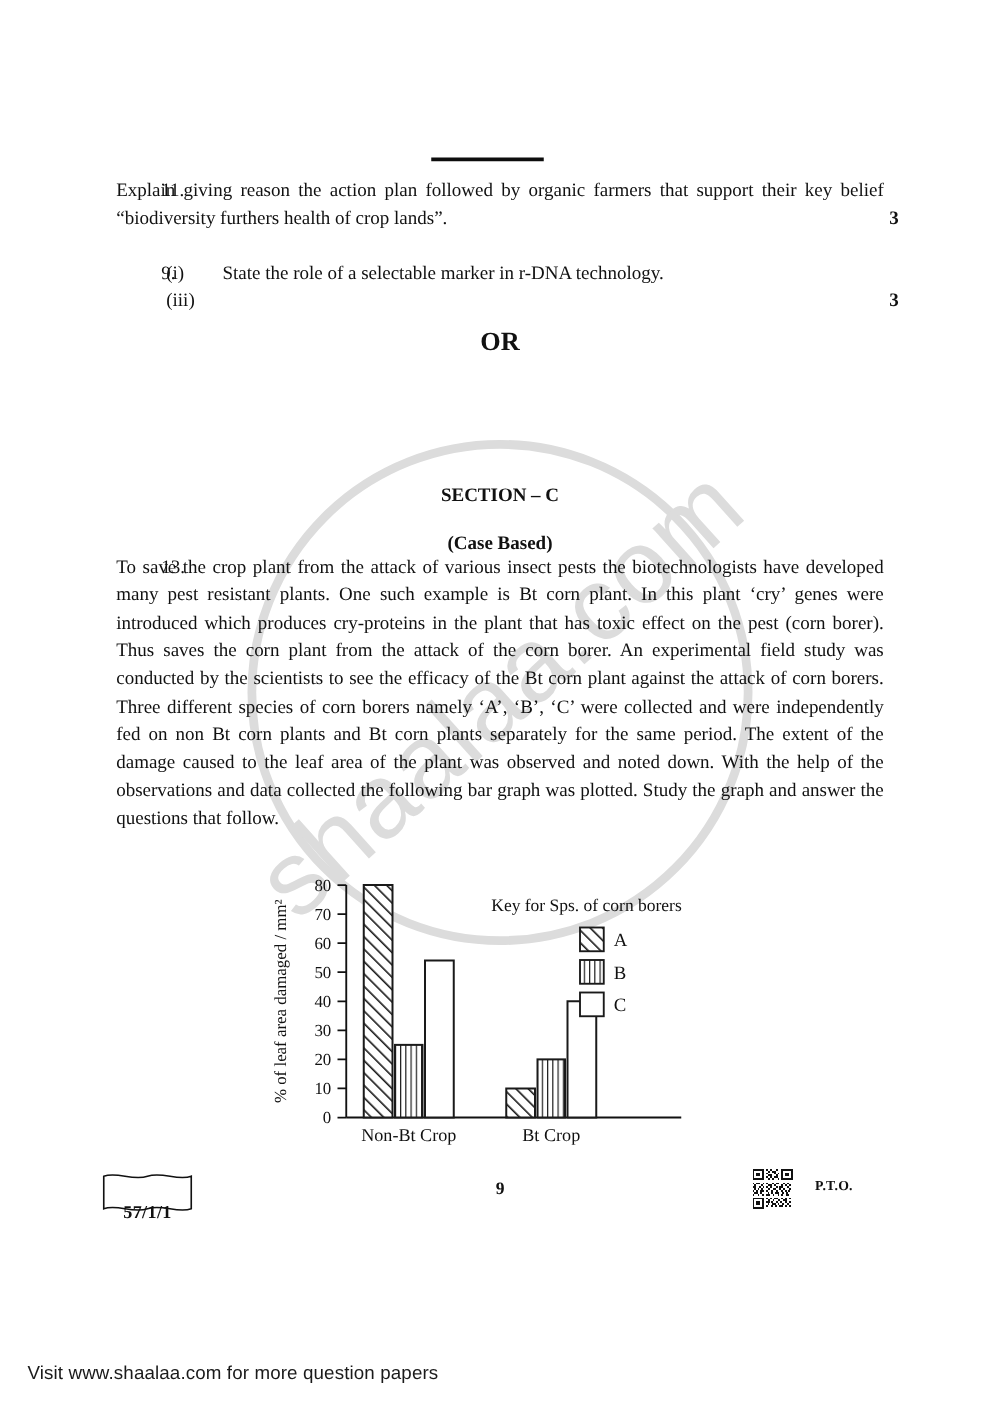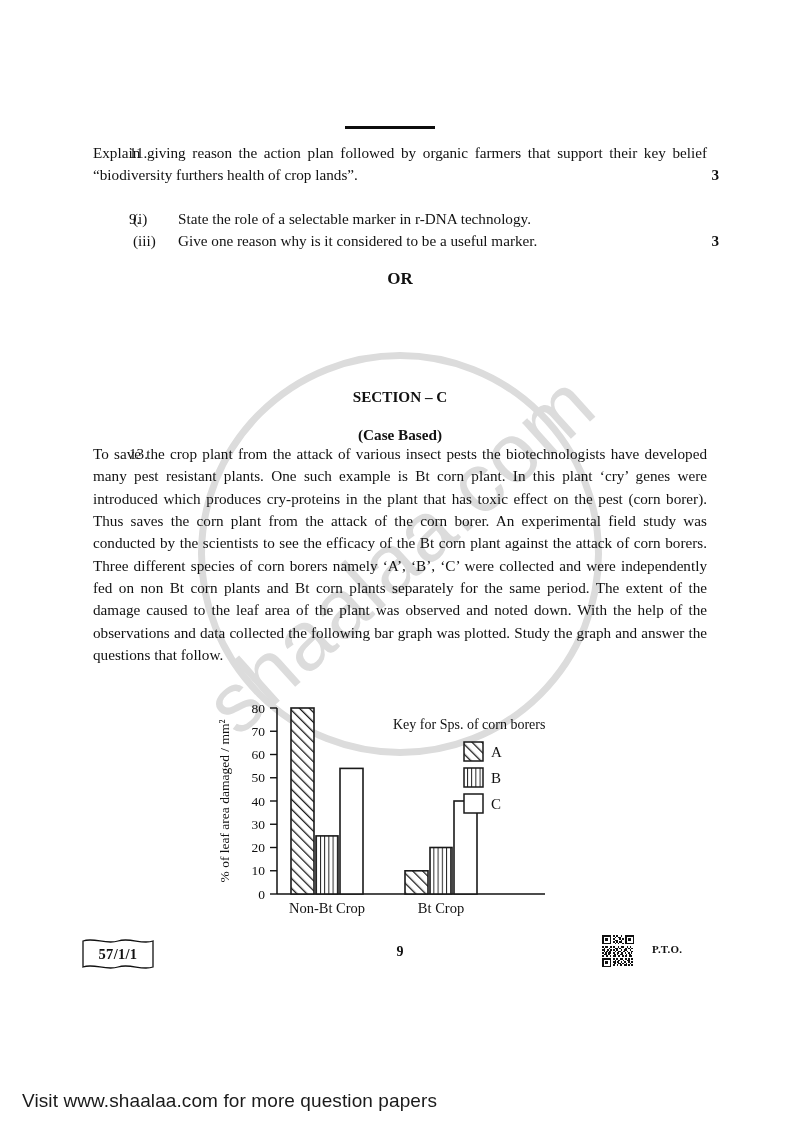--- a/index.html
+++ b/index.html
@@ -138,21 +138,21 @@
   
   .footer-code {
     position: absolute;
     left: 80px;
     top: 936px;
     width: 76px;
     height: 36px;
   }
   .footer-code .code-text {
     position: absolute;
-    left: 0; top: 0;
+    left: 0; top: 16px;
     width: 76px;
     height: 36px;
     display: flex;
     align-items: center;
     justify-content: center;
     font-weight: bold;
     font-size: 14.5px;
     letter-spacing: 0.3px;
   }
   .page-no {
@@ -179,21 +179,21 @@
     font-size: 11px;
     letter-spacing: 0.2px;
   }
 
   
   #caption {
     position: absolute;
     left: 22px;
     top: 1090px;
     font-family: "Liberation Sans", sans-serif;
-    font-size: 19px;
+    font-size: 15px;
     color: #1a1a1a;
     letter-spacing: 0.1px;
   }
 </style>
 </head>
 <body>
 
 <div id="page">
 
   <div id="watermark">
@@ -214,25 +214,24 @@
       <span class="qnum">9.</span>
 
       <div class="subitem">
         <span class="roman">(i)</span>
         <span>State the role of a selectable marker in r-DNA technology.</span>
       </div>
 
 
       <div class="subitem">
         <span class="roman">(iii)</span>
-        <span>Give one reason why is it considered to be a useful marker.</span>
         <span class="marks" style="top:0;right:-12px;">3</span>
       </div>
 
-      <div class="plain-center" style="margin-top:14px;font-size:17px;">OR</div>
+      <div class="plain-center" style="margin-top:28px;font-size:21px;">OR</div>
 
     </div>
 
     <div style="position:absolute;left:93px;top:388px;width:614px;">
       <div class="centered">SECTION – C</div>
       <div class="centered" style="margin-top:20px;">(Case Based)</div>
     </div>
 
     <div class="qblock" style="top:443px;">
       <span class="qnum">13.</span>

